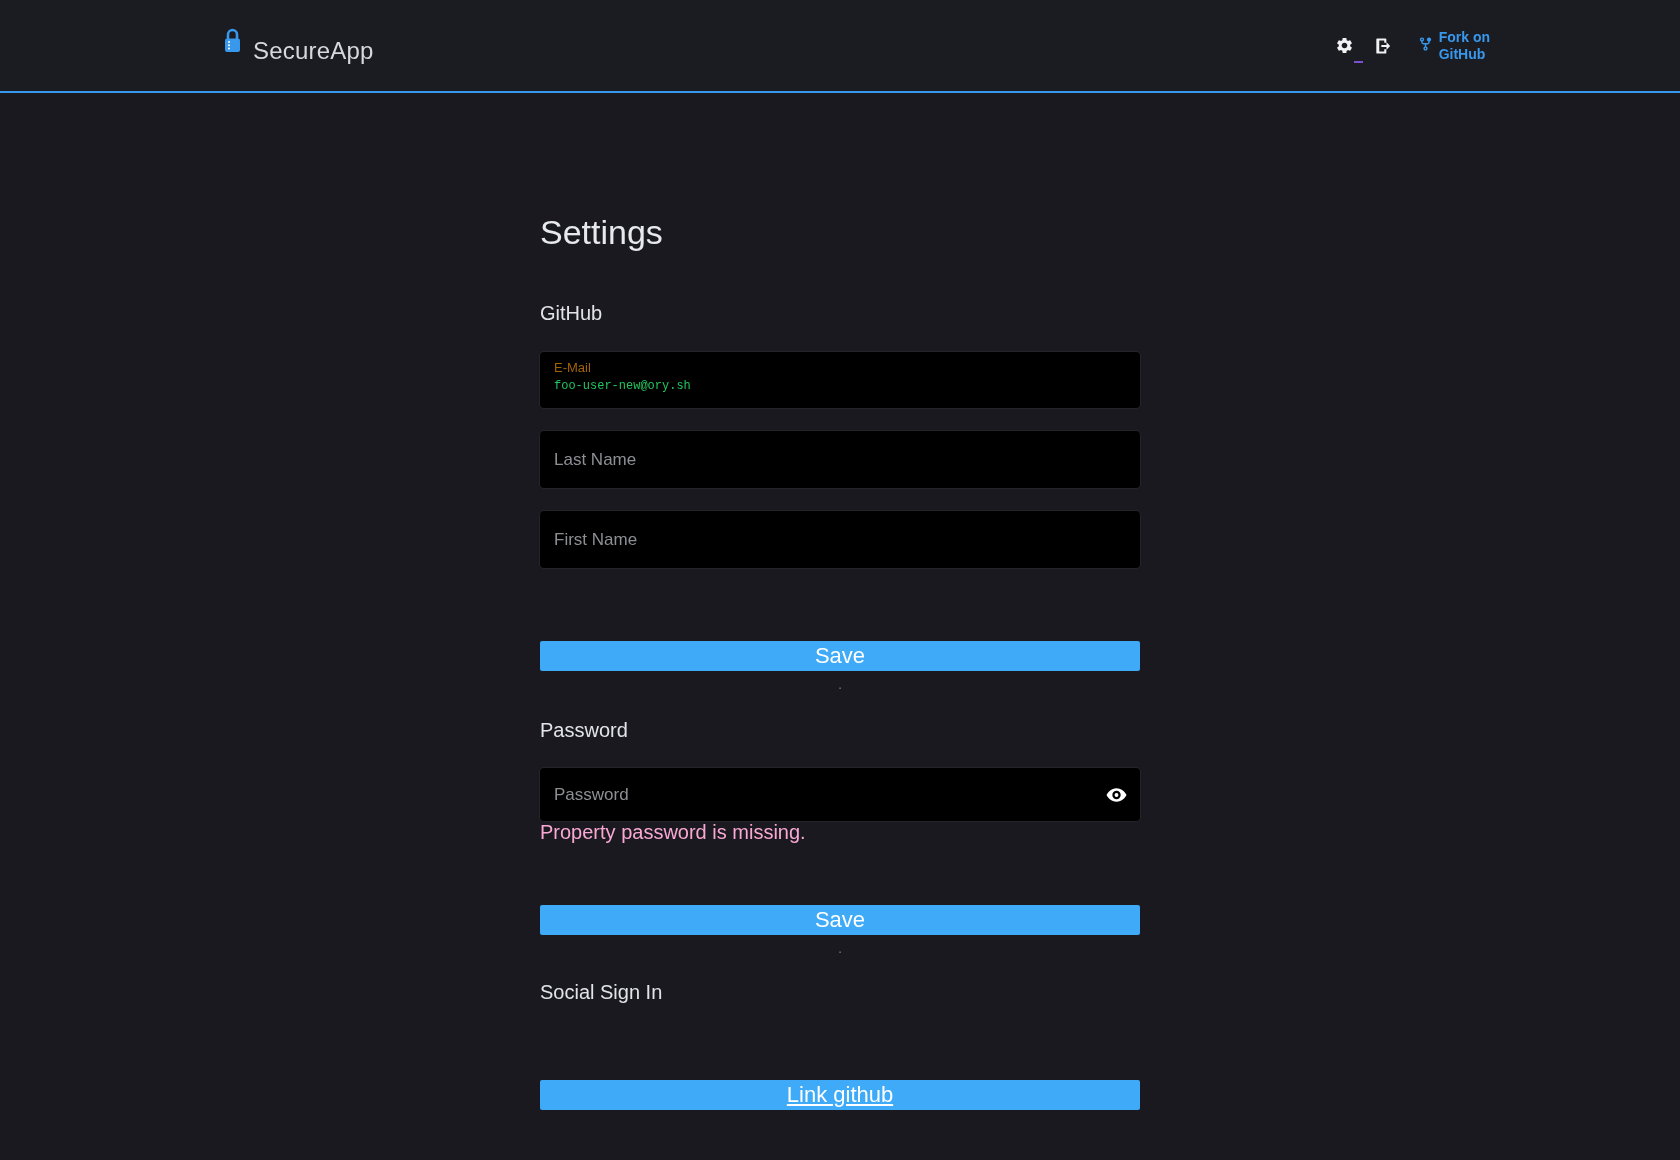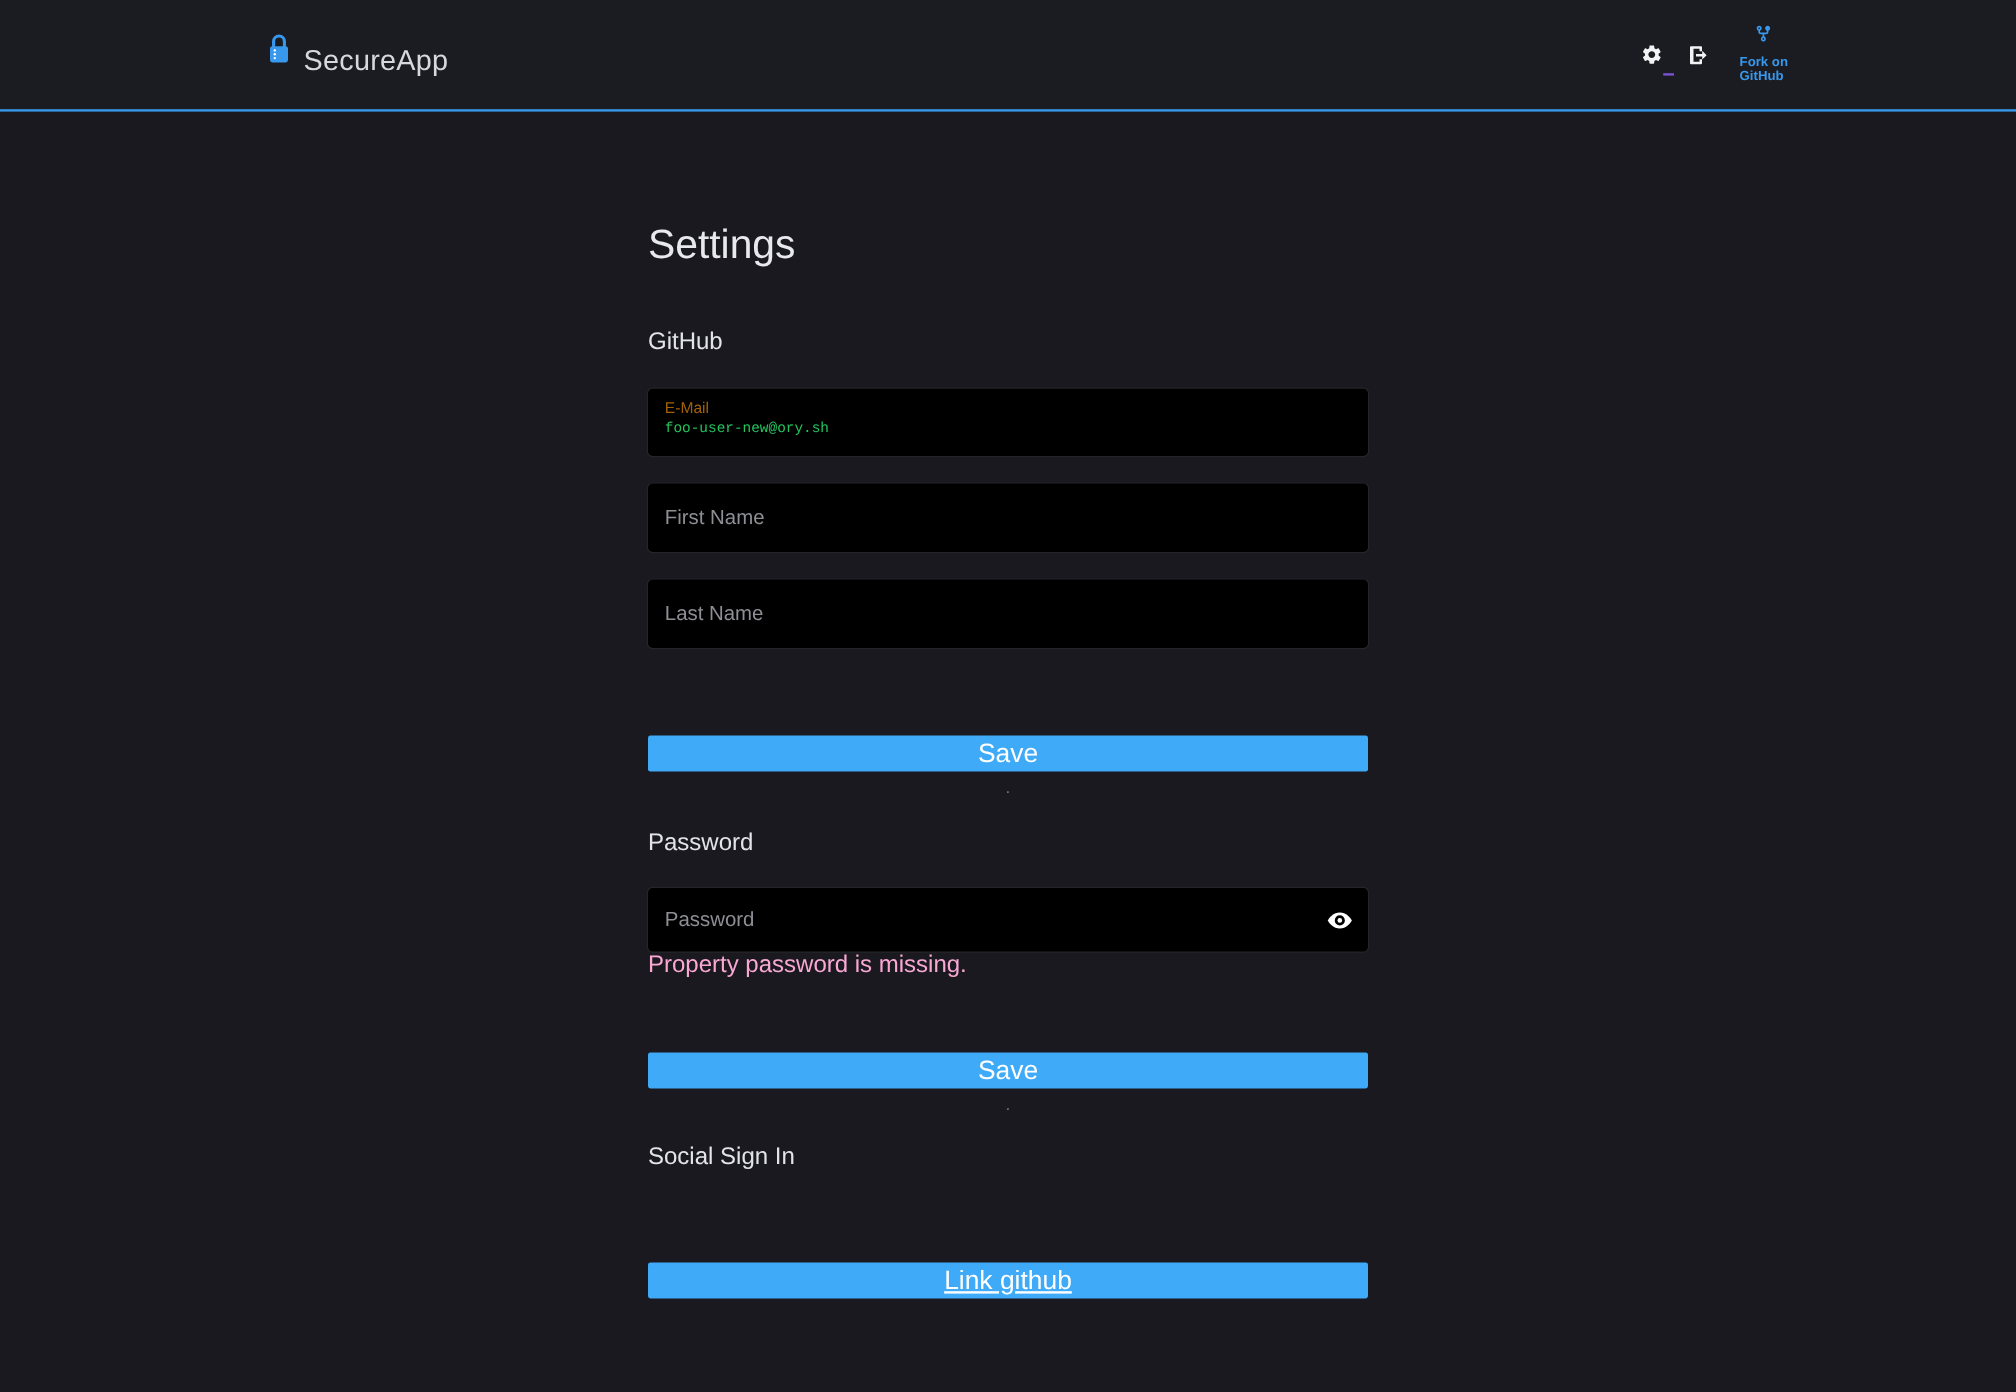--- a/index.html
+++ b/index.html
@@ -30,29 +30,28 @@
     background: none; border: none; cursor: pointer;
     line-height: 0; position: relative; padding: 0;
   }
   .gear-underscore {
     position: absolute; right: -9px; bottom: -8px;
     width: 9px; height: 2px; background: #7a52d1;
   }
   .fork-link {
     display: flex; align-items: center; gap: 6px;
     color: #3898ec; text-decoration: none; cursor: pointer;
-    font-size: 11px; font-weight: 700; line-height: 1.18;
+    font-size: 14px; font-weight: 700; line-height: 1.18;
     margin-left: 6px;
-    flex-direction: column;
   }
 
   
   main.settings-main { width: 600px; margin: 0 auto; }
 
-  h1.page-title { margin-top: 92px; font-size: 34px; font-weight: 400; color: #e7e9ec; }
+  h1.page-title { margin-top: 120px; font-size: 34px; font-weight: 400; color: #e7e9ec; }
   h2.section-heading { font-size: 20px; font-weight: 400; color: #e2e4e8; }
   .h2-profile { margin-top: 50px; }
   .h2-password { margin-top: 28px; }
   .h2-social { margin-top: 26px; }
 
   .field-shell {
     background: #000;
     border-radius: 4px;
     box-shadow: 0 0 0 1px rgba(255,255,255,0.05);
   }
@@ -148,23 +147,23 @@
 <main class="settings-main">
   <h1 class="page-title">Settings</h1>
 
   <h2 class="section-heading h2-profile">GitHub</h2>
 
   <div class="field-shell field-filled">
     <label class="field-label">E-Mail</label>
     <input type="text" value="foo-user-new@ory.sh" style="">
   </div>
 
+  <input type="text" class="text-field" placeholder="Last Name" style="">
+
   <input type="text" class="text-field" placeholder="First Name" style="">
-
-  <input type="text" class="text-field" placeholder="Last Name" style="">
 
   <button class="btn btn-save-profile">Save</button>
   <div class="tiny-dot">.</div>
 
   <h2 class="section-heading h2-password">Password</h2>
 
   <div class="password-wrap">
     <input type="password" class="text-field" placeholder="Password" style="">
     <button class="eye-btn">
       <span>

